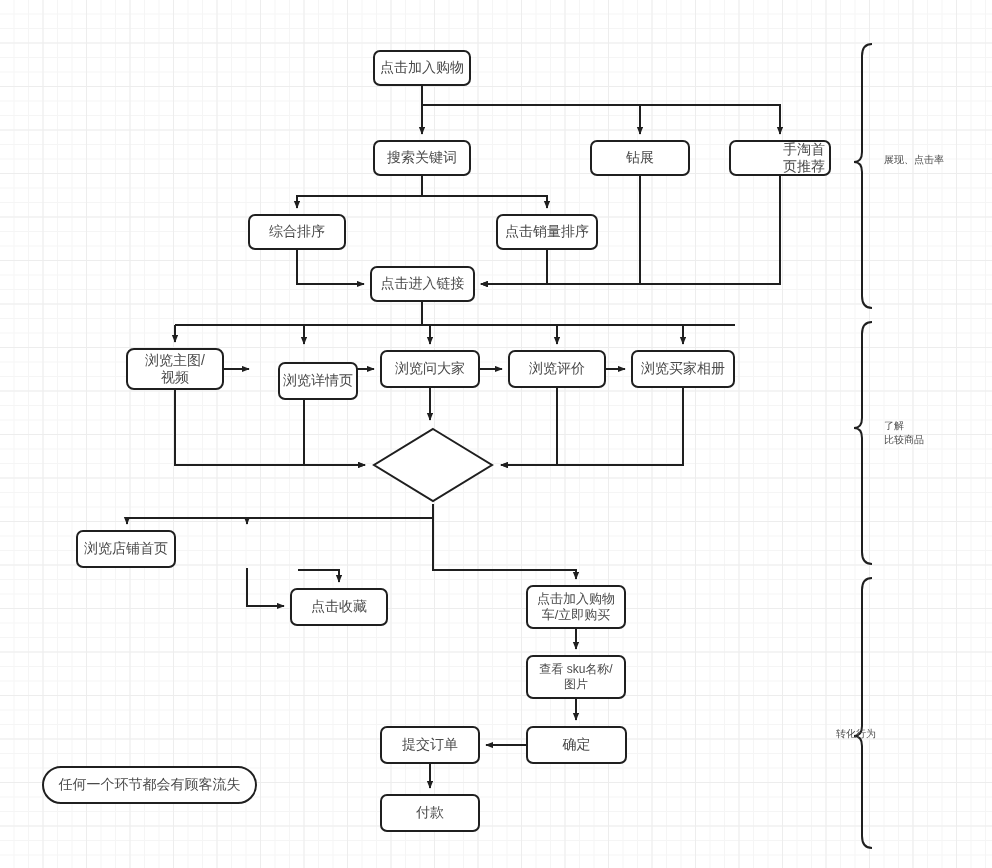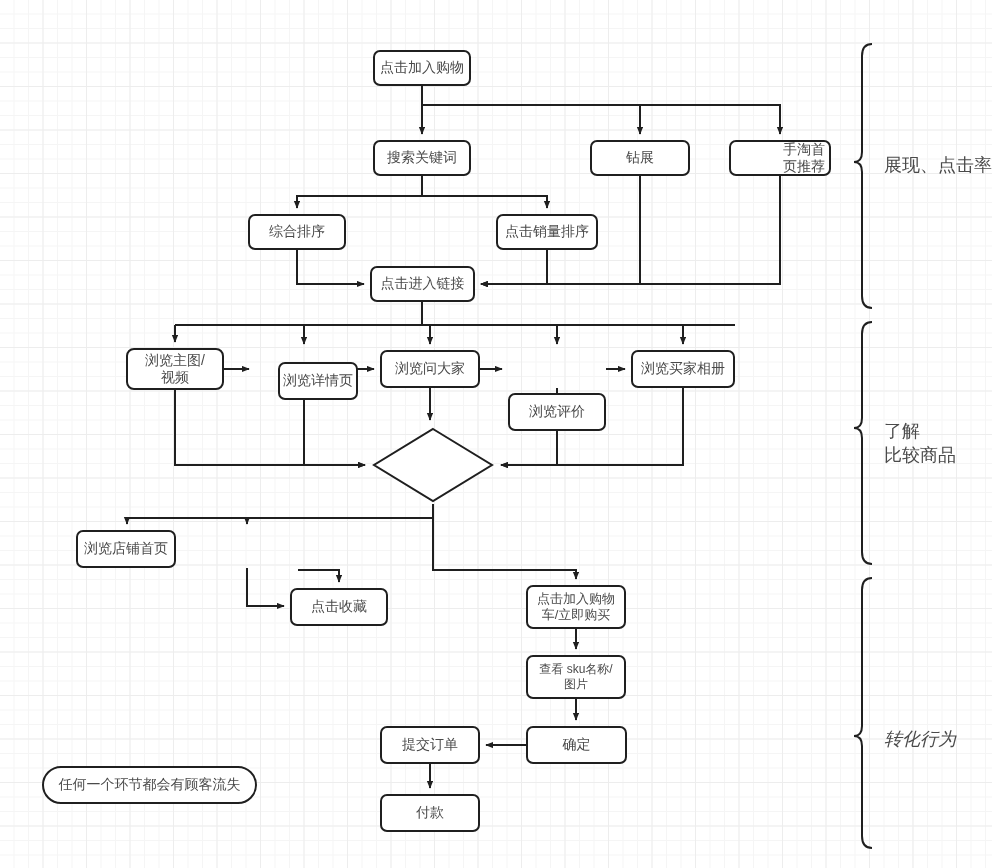--- a/index.html
+++ b/index.html
@@ -53,21 +53,21 @@
   .node.pill {
     border-radius: 22px;
   }
   .diamond {
     position: absolute;
     z-index: 3;
   }
   .brace-label {
     position: absolute;
     color: #4a4a4a;
-    font-size: 18px;
+    font-size: 10px;
     line-height: 1.35;
     white-space: pre-line;
     z-index: 4;
   }
 </style>
 </head>
 <body>
 
 <div id="canvas">
 
@@ -153,21 +153,21 @@
 
   <div class="node" style="left:370px; top:266px; width:105px; height:36px;">点击进入链接</div>
 
   <div class="node" style="left:126px; top:348px; width:98px; height:42px;border-radius:8px;">浏览主图/
 视频</div>
 
   <div class="node" style="left:255px; top:362px; width:80px; height:38px;margin-left:23px;">浏览详情页</div>
 
   <div class="node" style="left:380px; top:350px; width:100px; height:38px;">浏览问大家</div>
 
-  <div class="node" style="left:508px; top:350px; width:98px; height:38px;margin-top:43px;">浏览评价</div>
+  <div class="node" style="left:508px; top:350px; width:98px; height:38px;">浏览评价</div>
 
   <div class="node" style="left:631px; top:350px; width:104px; height:38px;">浏览买家相册</div>
 
   <div class="node" style="left:76px; top:530px; width:100px; height:38px;">浏览店铺首页</div>
 
 
   <div class="node" style="left:290px; top:588px; width:98px; height:38px;border-radius:7px;">点击收藏</div>
 
   <div class="node" style="left:526px; top:585px; width:100px; height:44px; font-size:13px;">点击加入购物
 车/立即购买</div>
@@ -181,15 +181,15 @@
 
   <div class="node" style="left:380px; top:794px; width:100px; height:38px;">付款</div>
 
   <div class="node pill" style="left:42px; top:766px; width:215px; height:38px;">任何一个环节都会有顾客流失</div>
 
   <div class="brace-label" style="left:884px; top:153px;">展现、点击率</div>
 
   <div class="brace-label" style="left:884px; top:419px;">了解
 比较商品</div>
 
-  <div class="brace-label" style="left:884px; top:727px;font-style:italic;">转化行为</div>
+  <div class="brace-label" style="left:836px; top:727px;">转化行为</div>
 
 </div>
 
 </body></html>

